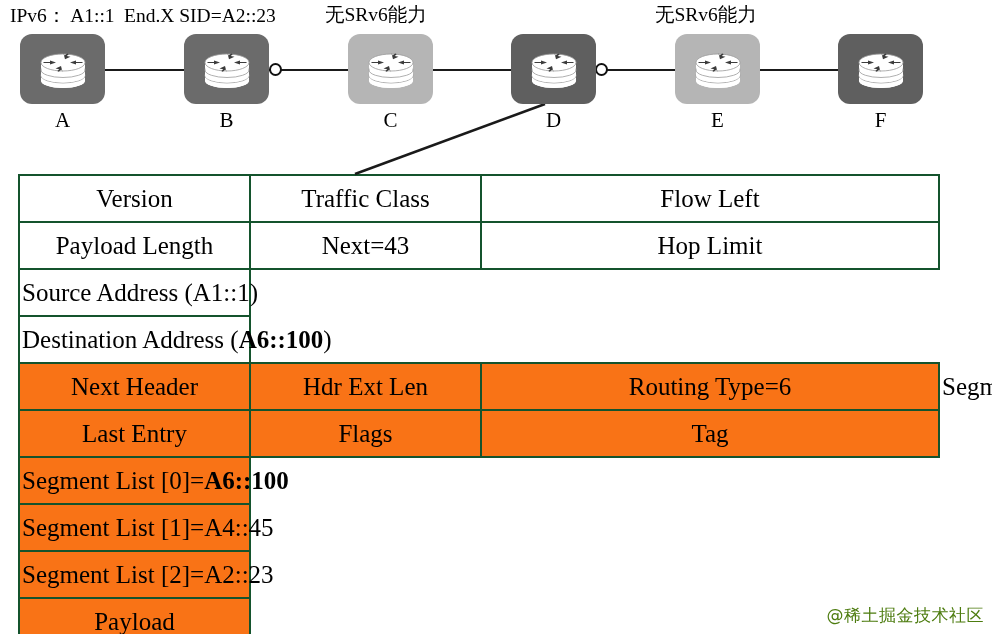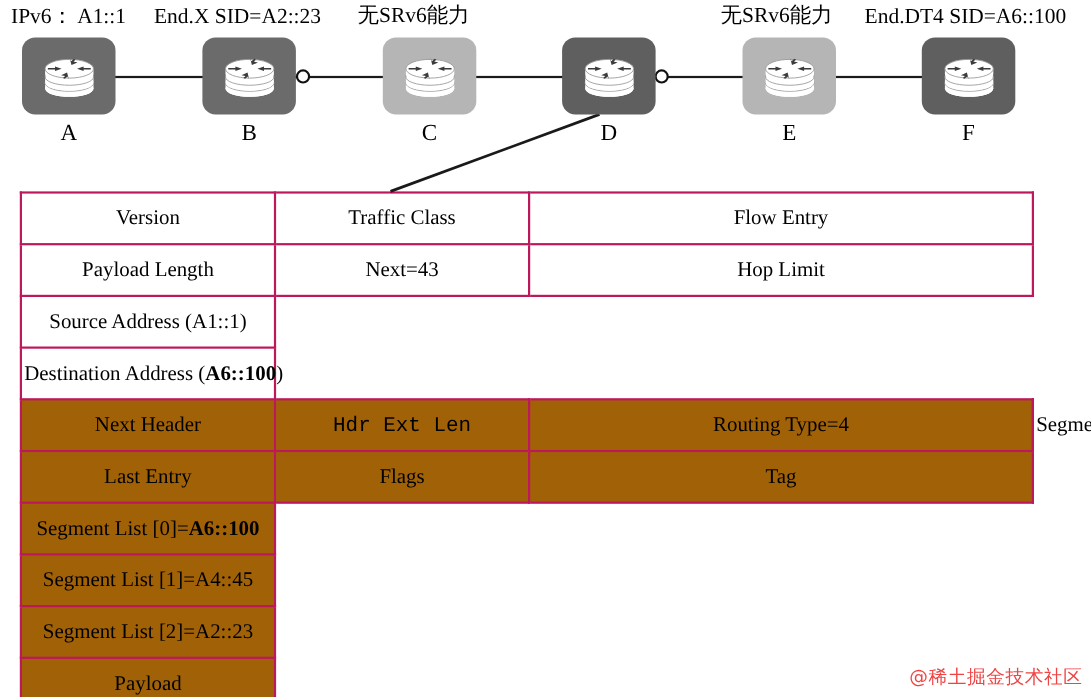--- a/index.html
+++ b/index.html
@@ -87,44 +87,44 @@
   #packet-table {
     position: absolute;
     left: 18px;
     top: 174px;
     width: 902px;
     border-collapse: collapse;
     table-layout: fixed;
     background: #ffffff;
   }
   #packet-table td {
-    border: 2px solid #be185d;
+    border: 2px solid #14532d;
     height: 45px;
     text-align: center;
     vertical-align: middle;
-    font-size: 19px;
+    font-size: 25px;
     font-family: "Liberation Serif", "DejaVu Serif", serif;
     padding: 0 2px;
     white-space: nowrap;
   }
   #packet-table tr.shaded td {
-    background: #a16207;
+    background: #f97316;
   }
   #packet-table tr.plain td {
     background: #ffffff;
   }
   .bold-val { font-weight: bold; }
 
   
   #watermark {
     position: absolute;
     right: 8px;
     bottom: 7px;
     font-size: 17px;
-    color: #ef4444;
+    color: #4d7c0f;
     font-family: "DejaVu Sans", sans-serif;
     letter-spacing: 0.5px;
     z-index: 5;
     white-space: nowrap;
   }
 </style>
 </head>
 <body>
 
 <div id="canvas">
@@ -165,21 +165,21 @@
           <ellipse cx="29" cy="15.5" rx="22" ry="8.5" fill="#ffffff" stroke="#9a9a9a" stroke-width="0.8"></ellipse>
           <g fill="#3c3c3c">
             <path d="M22 15.5 L16 13.4 L16 14.9 L9.5 14.9 L9.5 16.1 L16 16.1 L16 17.6 Z"></path>
             <path d="M36 15.5 L42 13.4 L42 14.9 L48.5 14.9 L48.5 16.1 L42 16.1 L42 17.6 Z"></path>
             <path d="M31 12.2 L36.5 9.8 L32.8 9.0 L34.7 7.3 L33.2 6.5 L30.6 8.6 L29.4 5.9 Z"></path>
             <path d="M27 19.0 L21.5 21.4 L25.2 22.2 L23.3 23.9 L24.8 24.7 L27.4 22.6 L28.6 25.3 Z"></path>
           </g>
         </svg>
       </div>
       <div class="node-caption" style="left: 184px; top: 110px;">B</div>
-      <div class="node-toplabel" style="left: 140px; top: 6px;">End.X SID=A2::23</div>
+      <div class="node-toplabel" style="left: 124px; top: 6px;">End.X SID=A2::23</div>
       <div class="node" style="left: 348px; top: 34px; background: rgb(181, 181, 181);">
         <svg class="router-glyph" viewBox="0 0 58 44" xmlns="http://www.w3.org/2000/svg">
           <ellipse cx="29" cy="33.5" rx="22" ry="7.5" fill="#ffffff"></ellipse>
           <path d="M7 28.5 A22 7.5 0 0 0 51 28.5 L51 33.5 A22 7.5 0 0 1 7 33.5 Z" fill="#ffffff"></path>
           <ellipse cx="29" cy="28.5" rx="22" ry="7.5" fill="#ffffff" stroke="#9a9a9a" stroke-width="0.8"></ellipse>
           <path d="M7 23 A22 7.5 0 0 0 51 23 L51 28 A22 7.5 0 0 1 7 28 Z" fill="#ffffff"></path>
           <ellipse cx="29" cy="23" rx="22" ry="7.5" fill="#ffffff" stroke="#9a9a9a" stroke-width="0.8"></ellipse>
           <path d="M7 15.5 A22 7.5 0 0 0 51 15.5 L51 20.5 A22 7.5 0 0 1 7 20.5 Z" fill="#ffffff"></path>
           <ellipse cx="29" cy="15.5" rx="22" ry="8.5" fill="#ffffff" stroke="#9a9a9a" stroke-width="0.8"></ellipse>
           <g fill="#3c3c3c">
@@ -240,51 +240,50 @@
           <ellipse cx="29" cy="15.5" rx="22" ry="8.5" fill="#ffffff" stroke="#9a9a9a" stroke-width="0.8"></ellipse>
           <g fill="#3c3c3c">
             <path d="M22 15.5 L16 13.4 L16 14.9 L9.5 14.9 L9.5 16.1 L16 16.1 L16 17.6 Z"></path>
             <path d="M36 15.5 L42 13.4 L42 14.9 L48.5 14.9 L48.5 16.1 L42 16.1 L42 17.6 Z"></path>
             <path d="M31 12.2 L36.5 9.8 L32.8 9.0 L34.7 7.3 L33.2 6.5 L30.6 8.6 L29.4 5.9 Z"></path>
             <path d="M27 19.0 L21.5 21.4 L25.2 22.2 L23.3 23.9 L24.8 24.7 L27.4 22.6 L28.6 25.3 Z"></path>
           </g>
         </svg>
       </div>
       <div class="node-caption" style="left: 838px; top: 110px;">F</div>
-      <div class="node-toplabel" style="left: 786px; top: 6px;">End.DT4 SID=A6::100</div>
       <div class="link-dot" style="left: 269px; top: 63px;"></div>
       <div class="link-dot" style="left: 595px; top: 63px;"></div>
     </div>
 
   <svg id="leader-svg" viewBox="0 0 992 634">
     <line x1="545" y1="104" x2="355" y2="174" stroke="#1a1a1a" stroke-width="2.5"></line>
   </svg>
 
   <table id="packet-table">
     <tbody>
         <tr class="plain">
           <td style="width: 225px;"><span>Version</span></td>
           <td style="width: 225px; margin-left: 20px;"><span>Traffic Class</span></td>
-          <td style="width: 452px;"><span>Flow Entry</span></td>
+          <td style="width: 452px;"><span>Flow Left</span></td>
         </tr>
         <tr class="plain">
           <td style="width: 450px;"><span>Payload Length</span></td>
           <td style="width: 222px;"><span>Next=43</span></td>
           <td style="width: 230px;"><span>Hop Limit</span></td>
         </tr>
         <tr class="plain">
           <td style="width: 902px;"><span>Source Address (A1::1)</span></td>
         </tr>
         <tr class="plain">
           <td style="width: 902px; margin-left: 12px;"><span>Destination Address (</span><span class="bold-val">A6::100</span><span>)</span></td>
         </tr>
         <tr class="shaded">
           <td style="width: 225px;"><span>Next Header</span></td>
-          <td style="width: 225px; font-family: Liberation Mono, monospace;"><span>Hdr Ext Len</span></td>
-          <td style="width: 222px;"><span>Routing Type=4</span></td>
+          <td style="width: 225px;"><span>Hdr Ext Len</span></td>
+          <td style="width: 222px;"><span>Routing Type=6</span></td>
           <td style="width: 230px;"><span>Segments Left=</span></td>
         </tr>
         <tr class="shaded">
           <td style="width: 225px;"><span>Last Entry</span></td>
           <td style="width: 225px;"><span>Flags</span></td>
           <td style="width: 452px;"><span>Tag</span></td>
         </tr>
         <tr class="shaded">
           <td style="width: 902px;"><span>Segment List [0]=</span><span class="bold-val">A6::100</span></td>
         </tr>

